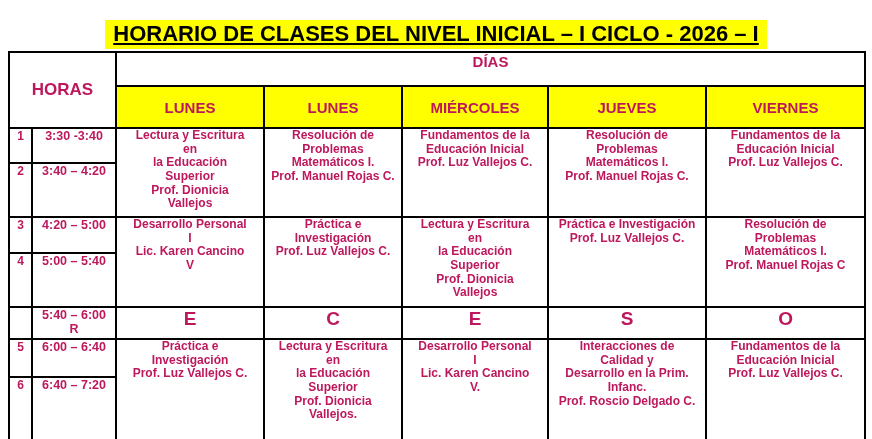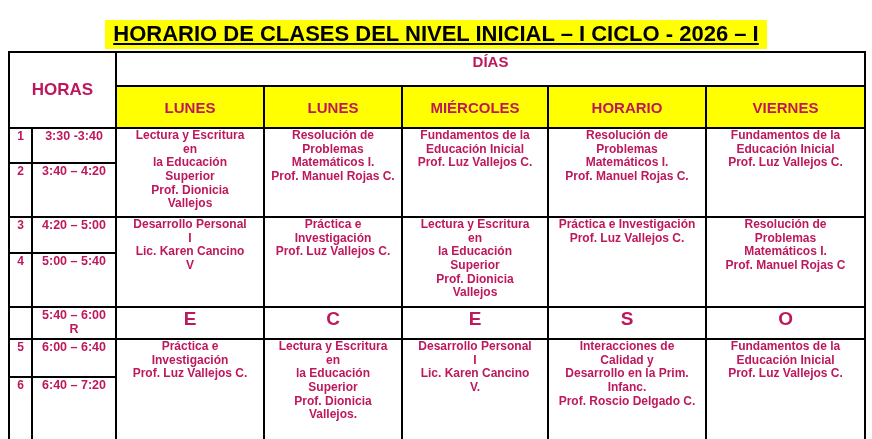--- a/index.html
+++ b/index.html
@@ -96,21 +96,21 @@
   <tbody>
       <tr style="height:34px">
     <th class="horas" colspan="2" rowspan="2">HORAS</th>
     <th class="dias" colspan="5">DÍAS</th>
   </tr>
 
   <tr style="height:42px">
     <th class="day">LUNES</th>
     <th class="day">LUNES</th>
     <th class="day">MIÉRCOLES</th>
-    <th class="day">HORARIO</th>
+    <th class="day">JUEVES</th>
     <th class="day">VIERNES</th>
   </tr>
 
   <tr style="height:35px">
     <td class="num">1</td>
     <td class="time">3:30 -3:40</td>
     <td class="cls" rowspan="2">Lectura y Escritura
 en
 la Educación
 Superior

